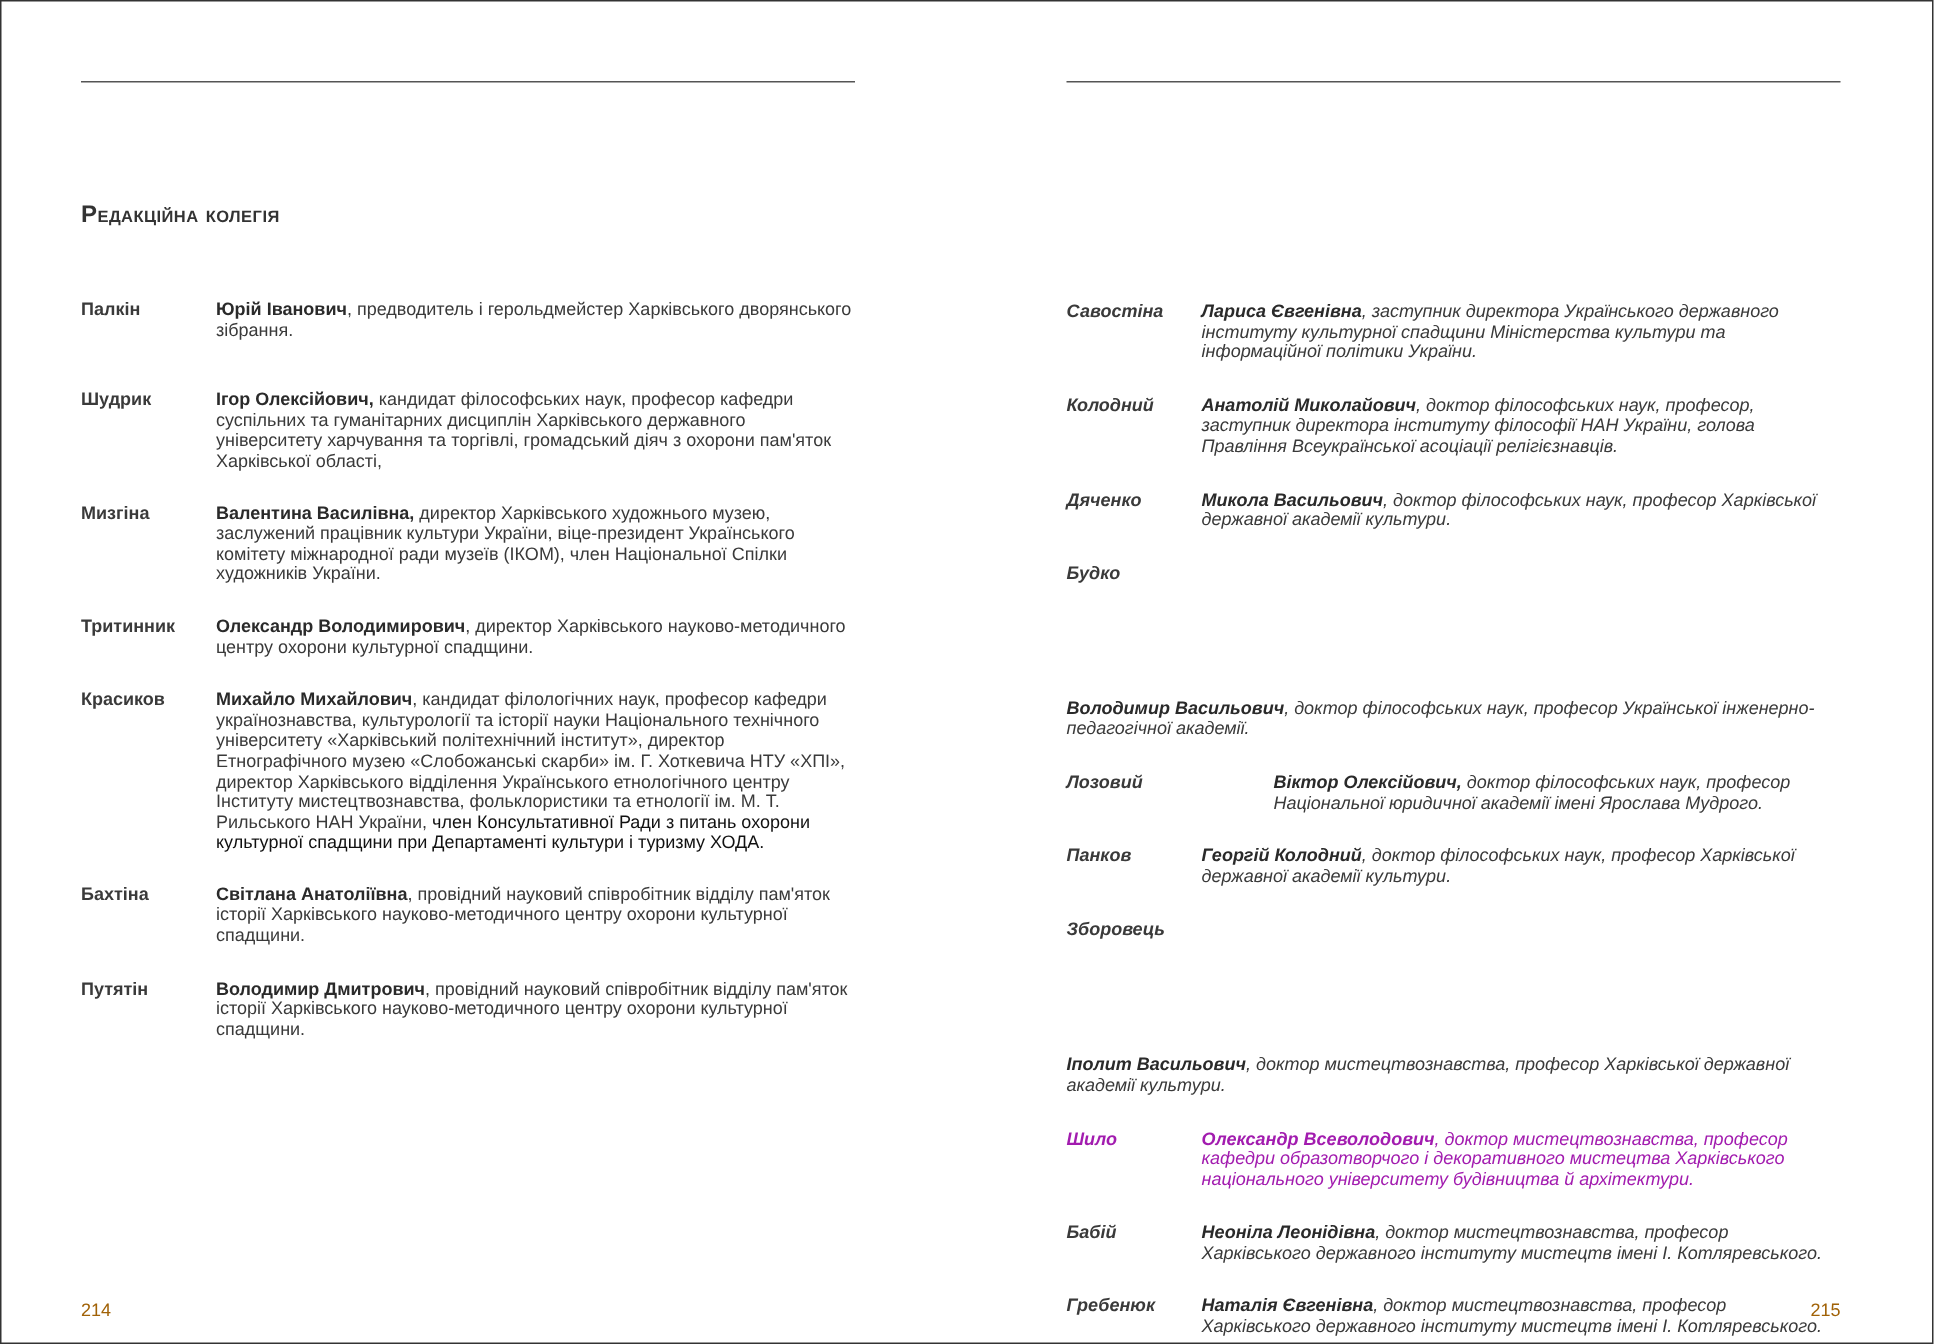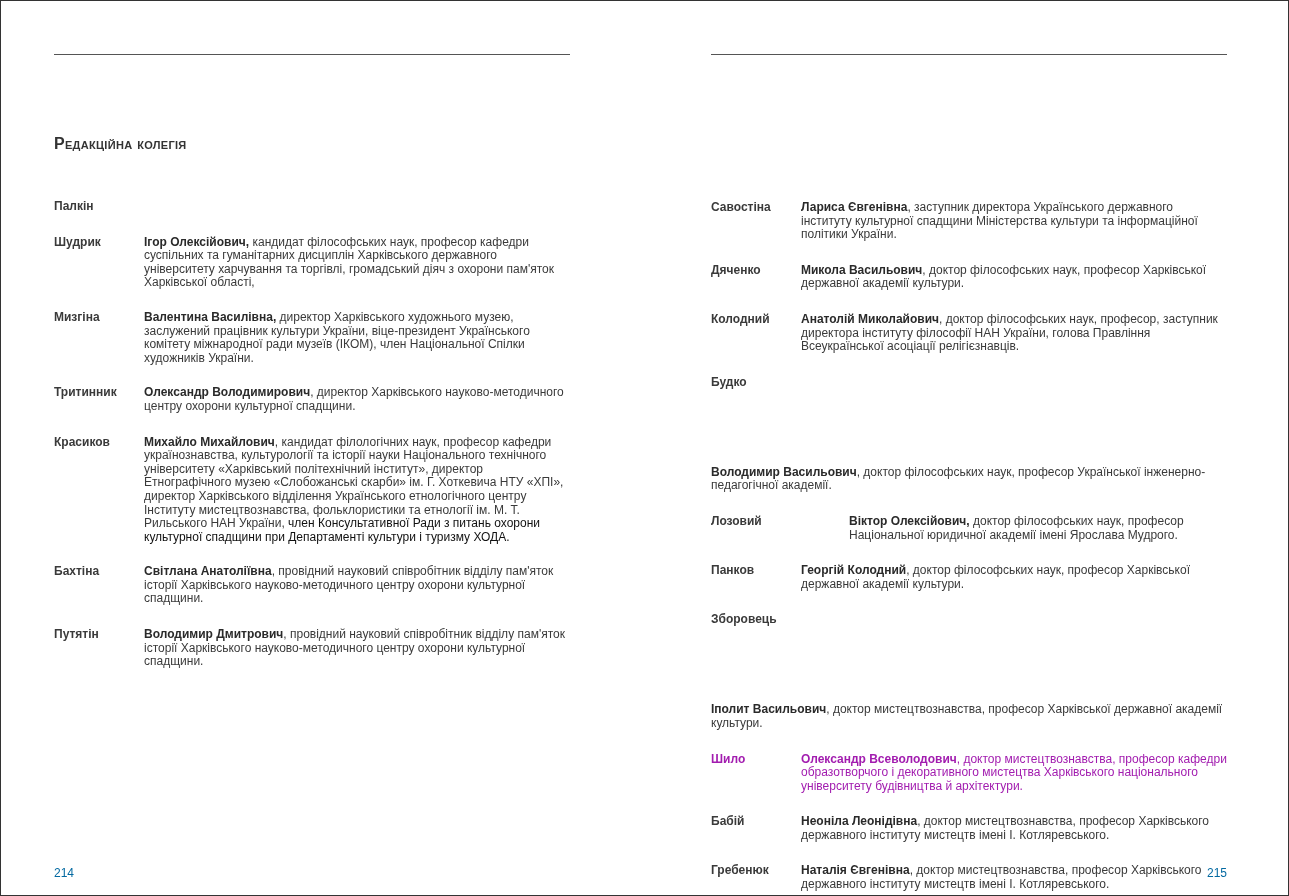--- a/index.html
+++ b/index.html
@@ -18,46 +18,47 @@
     position: absolute; top: 54px; left: 0; width: 516px; height: 0;
     border-top: 1px solid #555;
   }
   .title {
     position: absolute; top: 135px; left: 0; width: 516px; text-align: left;
     font-weight: bold; font-size: 16px; color: #333; font-variant: small-caps;
     letter-spacing: 0.3px;
   }
   .entries { position: absolute; left: 0; width: 516px; }
   .page.left .entries { top: 200px; }
-  .page.right .entries { top: 201px; }
+  .page.right .entries { top: 201px; font-style: italic; }
   .entry { display: flex; font-size: 12px; line-height: 13.6px; color: #3a3a3a; }
   .entry .surname { width: 90px; flex: 0 0 90px; font-weight: bold; color: #3a3a3a; }
   .entry .desc { flex: 1 1 auto; }
   .entry .given { font-weight: bold; color: #2a2a2a; }
   .entry.dark, .entry.dark .surname, .entry.dark .given { color: #a21caf; }
   .entry .extra { color: #111; }
   .pagenum {
-    position: absolute; top: 866px; font-size: 12px; color: #0369a1;
+    position: absolute; top: 866px; font-size: 12px; color: #a16207;
   }
   .page.left .pagenum { left: 0; }
   .page.right .pagenum { right: 0; }
 </style>
 </head>
 <body>
 
 <div class="frame"></div>
 
 <div class="page left">
   <div class="rule"></div>
   <div class="title">Редакційна колегія</div>
   <div class="entries" id="left-entries">
       <div class="entry">
         <div class="surname">Палкін</div>
+        <div class="desc"><span class="given">Юрій Іванович</span><span>, предводитель і герольдмейстер Харківського дворянського зібрання.</span></div>
       </div>
-      <div class="entry" style="margin-top: 22px;">
+      <div class="entry" style="margin-top: 33px;">
         <div class="surname">Шудрик</div>
         <div class="desc"><span class="given">Ігор Олексійович,</span><span> кандидат філософських наук, професор кафедри суспільних та гуманітарних дисциплін Харківського державного університету харчування та торгівлі, громадський діяч з охорони пам'яток Харківської області,</span></div>
       </div>
       <div class="entry" style="margin-top: 21px;">
         <div class="surname">Мизгіна</div>
         <div class="desc"><span class="given">Валентина Василівна,</span><span> директор Харківського художнього музею, заслужений працівник культури України, віце-президент Українського комітету міжнародної ради музеїв (ІКОМ), член Національної Спілки художників України.</span></div>
       </div>
       <div class="entry" style="margin-top: 21px;">
         <div class="surname">Тритинник</div>
         <div class="desc"><span class="given">Олександр Володимирович</span><span>, директор Харківського науково-методичного центру охорони культурної спадщини.</span></div>
@@ -79,26 +80,26 @@
 </div>
 
 <div class="page right">
   <div class="rule"></div>
   <div class="entries" id="right-entries">
       <div class="entry">
         <div class="surname">Савостіна</div>
         <div class="desc"><span class="given">Лариса Євгенівна</span><span>, заступник директора Українського державного інституту культурної спадщини Міністерства культури та інформаційної політики України.</span></div>
       </div>
       <div class="entry" style="margin-top: 22px;">
+        <div class="surname">Колодний</div>
+        <div class="desc"><span class="given">Анатолій Миколайович</span><span>, доктор філософських наук, професор, заступник директора інституту філософії НАН України, голова Правління Всеукраїнської асоціації релігієзнавців.</span></div>
+      </div>
+      <div class="entry" style="margin-top: 22px;">
         <div class="surname">Дяченко</div>
         <div class="desc"><span class="given">Микола Васильович</span><span>, доктор філософських наук, професор Харківської державної академії культури.</span></div>
-      </div>
-      <div class="entry" style="margin-top: 22px;">
-        <div class="surname">Колодний</div>
-        <div class="desc"><span class="given">Анатолій Миколайович</span><span>, доктор філософських наук, професор, заступник директора інституту філософії НАН України, голова Правління Всеукраїнської асоціації релігієзнавців.</span></div>
       </div>
       <div class="entry" style="margin-top: 22px; flex-direction: column;">
         <div class="surname">Будко</div>
         <div class="desc"><span class="given">Володимир Васильович</span><span>, доктор філософських наук, професор Української інженерно-педагогічної академії.</span></div>
       </div>
       <div class="entry" style="margin-top: 22px; gap: 48px;">
         <div class="surname">Лозовий</div>
         <div class="desc"><span class="given">Віктор Олексійович,</span><span> доктор філософських наук, професор Національної юридичної академії імені Ярослава Мудрого.</span></div>
       </div>
       <div class="entry" style="margin-top: 22px;">

